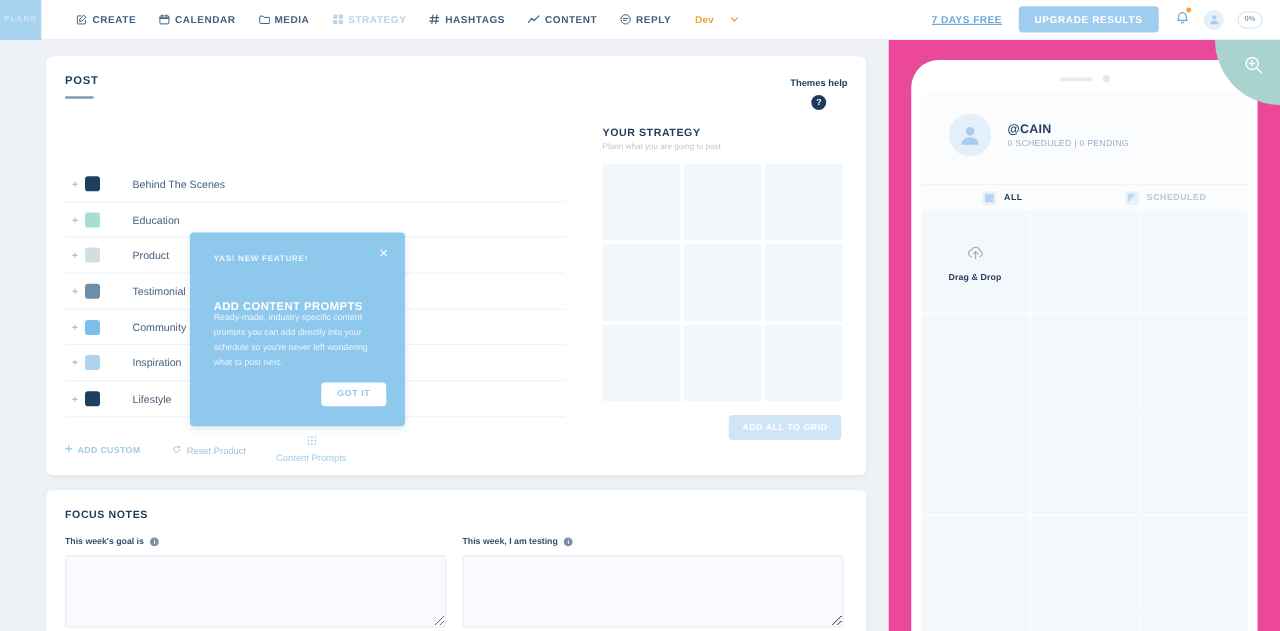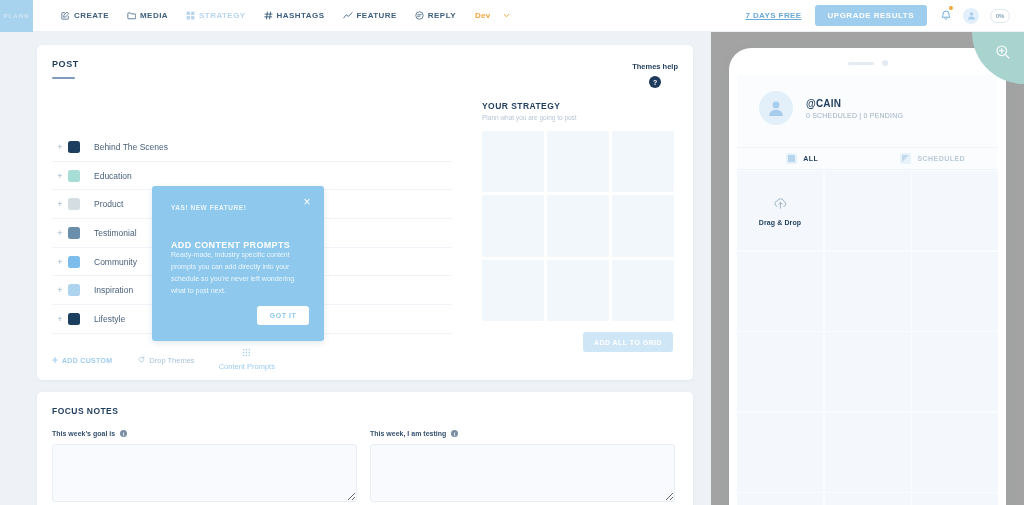--- a/index.html
+++ b/index.html
@@ -103,21 +103,21 @@
   .theme-row {
     display: flex; align-items: center; height: 28.7px;
     border-bottom: 1px solid #f0f4f8; cursor: pointer;
   }
   .theme-plus {
     width: 16px; text-align: center; color: #9fb4c8;
     font-size: 9px; font-weight: 400; flex: 0 0 16px;
   }
   .theme-swatch { width: 12px; height: 12px; border-radius: 2.5px; flex: 0 0 12px; }
   .theme-label {
-    margin-left: 14px; font-size: 8.5px; color: #4a627c; font-weight: 400;
+    margin-left: 26px; font-size: 8.5px; color: #4a627c; font-weight: 400;
   }
 
   .theme-actions {
     position: absolute; left: 52px; top: 349px;
     display: flex; align-items: center;
   }
   .act {
     display: flex; align-items: center; gap: 4px; cursor: pointer;
     font-size: 7px; color: #9ecdee; font-weight: 700; letter-spacing: 0.3px;
   }
@@ -189,21 +189,21 @@
   .note-area {
     margin-top: 7px; width: 100%; height: 58px;
     background: #f8fafd; border: 1px solid #e8eef5; border-radius: 3px;
     resize: both; font-family: "Liberation Sans", sans-serif; font-size: 8px;
     color: #4a627c; padding: 5px;
   }
 
   
   .phone-panel {
     position: absolute; left: 711px; top: 32px; width: 313px; height: 473px;
-    background: #a3a3a3; overflow: hidden;
+    background: #ec4899; overflow: hidden;
   }
   .phone-shell {
     position: absolute; left: 18px; top: 16px; width: 277px; height: 520px;
     background: #ffffff; border-radius: 22px;
     box-shadow: 0 2px 10px rgba(120,145,170,0.13);
   }
   .phone-notch {
     position: absolute; left: 50%; top: 12px; transform: translateX(-50%);
     display: flex; align-items: center; gap: 8px;
   }
@@ -264,20 +264,30 @@
       <div class="nav-item">
         <span>
           <svg width="9" height="9" viewBox="0 0 16 16" fill="none" stroke="#3e5f7e" stroke-width="1.4">
             <path d="M13 9v4.5a1 1 0 0 1-1 1H2.5a1 1 0 0 1-1-1V4a1 1 0 0 1 1-1H7"></path>
             <path d="M10.5 1.8l3.2 3.2-5.4 5.4-3.6.6.6-3.6z" stroke-linejoin="round"></path>
           </svg>
         </span>
         <span>CREATE</span>
       </div>
 
+      <div class="nav-item">
+        <span>
+          <svg width="9" height="9" viewBox="0 0 16 16" fill="none" stroke="#3e5f7e" stroke-width="1.4">
+            <rect x="1.6" y="3" width="12.8" height="11.4" rx="1.4"></rect>
+            <path d="M1.6 6.2h12.8" stroke-width="2.2"></path>
+            <path d="M5 1.6v2.4M11 1.6v2.4" stroke-linecap="round"></path>
+          </svg>
+        </span>
+        <span>CALENDAR</span>
+      </div>
 
       <div class="nav-item">
         <span>
           <svg width="9" height="9" viewBox="0 0 16 16" fill="none" stroke="#3e5f7e" stroke-width="1.4">
             <path d="M1.5 12.8V4.4a1 1 0 0 1 1-1h3.6l1.5 1.8h6.9a1 1 0 0 1 1 1v6.6a1 1 0 0 1-1 1H2.5a1 1 0 0 1-1-1z" stroke-linejoin="round"></path>
           </svg>
         </span>
         <span>MEDIA</span>
       </div>
 
@@ -301,21 +311,21 @@
         </span>
         <span>HASHTAGS</span>
       </div>
 
       <div class="nav-item">
         <span>
           <svg width="10" height="9" viewBox="0 0 18 16" fill="none" stroke="#3e5f7e" stroke-width="1.6">
             <path d="M1.3 12.4L6 6.6l3.4 3L16.4 3" stroke-linecap="round" stroke-linejoin="round"></path>
           </svg>
         </span>
-        <span>FEATURE</span>
+        <span>CONTENT</span>
       </div>
 
       <div class="nav-item">
         <span>
           <svg width="9" height="9" viewBox="0 0 16 16" fill="none" stroke="#3e5f7e" stroke-width="1.4">
             <circle cx="8" cy="8" r="6.6"></circle>
             <path d="M4.8 6.6h6.4M4.8 9.4h4" stroke-linecap="round"></path>
           </svg>
         </span>
         <span>REPLY</span>
@@ -412,21 +422,21 @@
       </span>
       <span>ADD CUSTOM</span>
     </div>
     <div class="act soft gap1">
       <span>
         <svg width="7" height="7" viewBox="0 0 12 12" fill="none" stroke="#a9c2d8" stroke-width="1.3">
           <path d="M10 6a4 4 0 1 1-1.3-3" stroke-linecap="round"></path>
             <path d="M10 1.2V3.6H7.7" stroke-linecap="round" stroke-linejoin="round"></path>
         </svg>
       </span>
-      <span>Drop Themes</span>
+      <span>Reset Product</span>
     </div>
     <div class="act soft2 gap2">
       <span>
         <svg width="7" height="7" viewBox="0 0 12 12" fill="#9ecdee">
           <rect x="0" y="0" width="2.2" height="2.2"></rect>
             <rect x="4.9" y="0" width="2.2" height="2.2"></rect>
             <rect x="9.8" y="0" width="2.2" height="2.2"></rect>
           <rect x="0" y="4.9" width="2.2" height="2.2"></rect>
             <rect x="4.9" y="4.9" width="2.2" height="2.2"></rect>
             <rect x="9.8" y="4.9" width="2.2" height="2.2"></rect>

